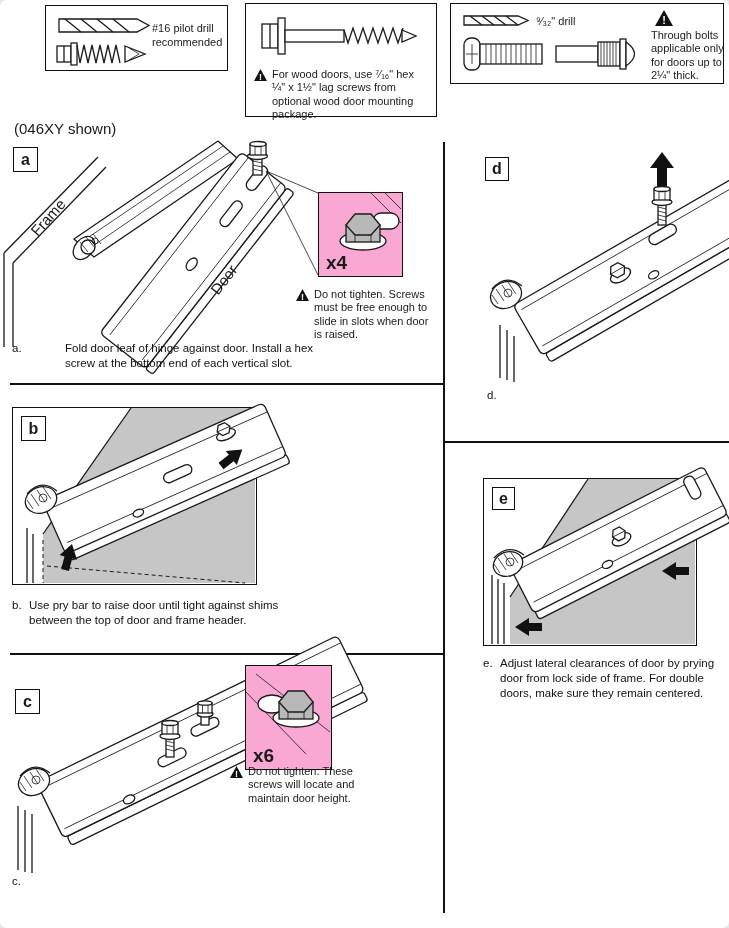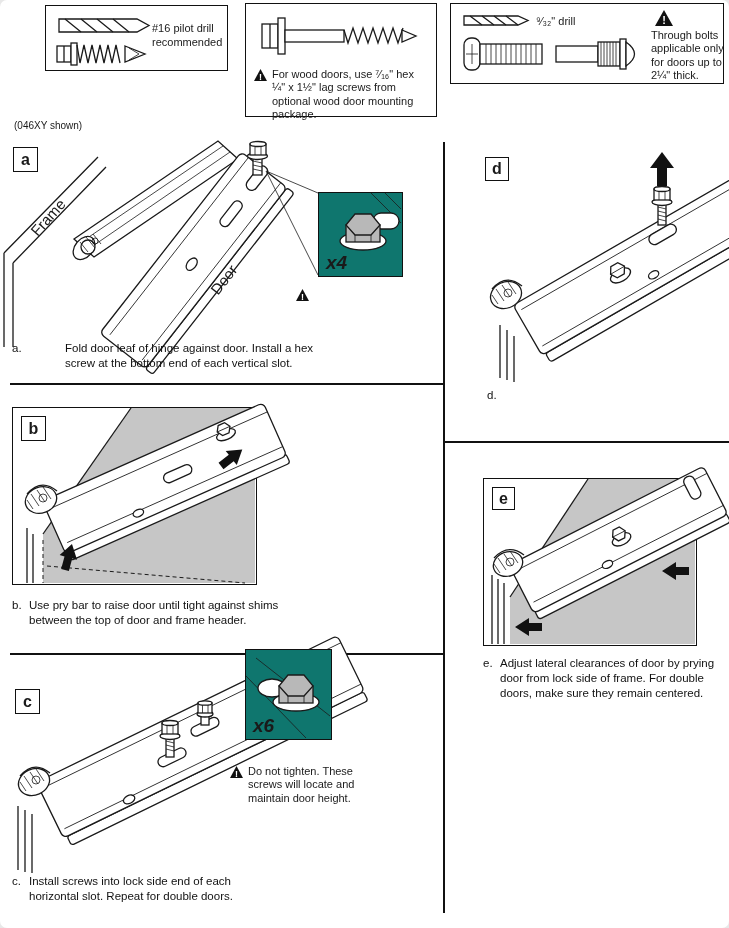--- a/index.html
+++ b/index.html
@@ -2,29 +2,29 @@
 <html><head>
 <meta charset="utf-8">
 <style>
   html,body{margin:0;padding:0;background:#e8e8e8;}
   .page{position:relative;width:729px;height:928px;background:#ffffff;
         font-family:"Liberation Sans",sans-serif;color:#1a1a1a;overflow:hidden;border-radius:7px;}
   .tbox{position:absolute;border:1.6px solid #111;background:#fff;box-sizing:border-box;}
   .plabel{position:absolute;border:1.6px solid #111;background:#fff;box-sizing:border-box;
           width:25px;height:25px;display:flex;align-items:center;justify-content:center;
           font-weight:bold;font-size:16px;z-index:4;}
-  .callout{position:absolute;border:1.6px solid #111;background:#0f766e;box-sizing:border-box;z-index:3;font-style:italic;}
+  .callout{position:absolute;border:1.6px solid #111;background:#f9a8d4;box-sizing:border-box;z-index:3;}
   .callout .count{position:absolute;left:7px;bottom:2px;font-weight:bold;font-size:19px;}
   .warn{position:absolute;display:flex;gap:5px;font-size:11px;line-height:1.22;z-index:4;}
   .warn .wtxt{display:block;}
   .caption{position:absolute;display:flex;font-size:11.5px;line-height:1.3;color:#111;z-index:4;}
   .caption .cap-letter{width:17px;flex:none;}
   .hr{position:absolute;height:1.6px;background:#111;}
   .vr{position:absolute;width:1.6px;background:#111;}
-  .note{position:absolute;font-size:10px;}
+  .note{position:absolute;font-size:15px;}
   svg{position:absolute;overflow:visible;}
   .panel-svg{z-index:1;}
   .s{stroke:#1a1a1a;fill:none;stroke-width:1.3;}
   .s08{stroke:#1a1a1a;fill:none;stroke-width:0.8;}
   .w{fill:#ffffff;stroke:#1a1a1a;stroke-width:1.3;}
   .gray{fill:#c6c6c6;stroke:none;}
   .blk{fill:#111;stroke:none;}
   .hx{fill:#b8b8b8;stroke:#1a1a1a;stroke-width:1.3;}
   .dash{stroke:#1a1a1a;fill:none;stroke-width:1;stroke-dasharray:4 3;}
   .svgtxt{fill:#1a1a1a;font-family:"Liberation Sans",sans-serif;font-size:15px;}
@@ -147,20 +147,21 @@
       <polygon class="hx" points="27,32 36,21 52,21 61,32 52,42 36,42"></polygon>
       <path class="s08" d="M36,42 V49 M52,42 V49"></path>
     </svg>
     <span class="count">x4</span>
   </div>
   <div class="warn" style="left:296px;top:288px;width:140px;">
     <svg width="13" height="12" style="position:relative;flex:none;margin-top:1px;">
       <polygon class="blk" points="6.5,0 13,12 0,12"></polygon>
       <text x="6.5" y="10.5" text-anchor="middle" style="fill:#fff;font-size:9px;font-weight:bold;font-family:'Liberation Sans',sans-serif;">!</text>
     </svg>
+    <span class="wtxt" style="width:121px;">Do not tighten. Screws must be free enough to slide in slots when door is raised.</span>
   </div>
   <div class="caption" style="left:12px;top:341px;width:305px;">
     <span class="cap-letter">a.</span>
     <span style="width:285px;margin-left:36px;">Fold door leaf of hinge against door. Install a hex screw at the bottom end of each vertical slot.</span>
   </div>
   <div class="hr" style="left:10px;top:383px;width:433px;"></div>
 
   <div class="tbox" style="left:12px;top:407px;width:245px;height:178px;">
     <svg class="panel-svg" width="242" height="175" style="left:0;top:0;" viewBox="0 0 242 175">
       <polygon class="gray" points="30,126 118,0 242,0 242,175 30,175"></polygon>
@@ -232,41 +233,40 @@
       <rect class="w" x="201" y="57" width="8" height="10"></rect>
       <ellipse class="w" cx="205" cy="56" rx="8" ry="3"></ellipse>
       <rect class="w" x="198" y="45" width="14" height="10"></rect>
       <path class="s08" d="M202.5,45 V55 M208,45 V55"></path>
       <ellipse class="w" cx="205" cy="45" rx="7" ry="2.2"></ellipse>
     </g>
   </svg>
   <div class="plabel" style="left:15px;top:689px;">
     <span>c</span>
   </div>
-  <div class="callout" style="left:245px;top:649px;width:87px;height:91px;">
+  <div class="callout" style="left:245px;top:665px;width:87px;height:105px;">
     <svg width="84" height="88" style="left:0;top:0;">
       <path class="s08" d="M0,26 L60,88 M10,8 L84,66"></path>
       <ellipse class="w" cx="26" cy="38" rx="14" ry="9"></ellipse>
       <ellipse class="w" cx="50" cy="52" rx="23" ry="9"></ellipse>
       <rect class="hx" x="33" y="36" width="34" height="17"></rect>
       <polygon class="hx" points="33,36 42,25 58,25 67,36 58,46 42,46"></polygon>
       <path class="s08" d="M42,46 V53 M58,46 V53"></path>
     </svg>
     <span class="count">x6</span>
   </div>
   <div class="warn" style="left:230px;top:765px;width:145px;">
     <svg width="13" height="12" style="position:relative;flex:none;margin-top:1px;">
       <polygon class="blk" points="6.5,0 13,12 0,12"></polygon>
       <text x="6.5" y="10.5" text-anchor="middle" style="fill:#fff;font-size:9px;font-weight:bold;font-family:'Liberation Sans',sans-serif;">!</text>
     </svg>
     <span class="wtxt" style="width:126px;">Do not tighten. These screws will locate and maintain door height.</span>
   </div>
   <div class="caption" style="left:12px;top:874px;width:260px;">
     <span class="cap-letter">c.</span>
-    <span style="width:222px;">Install screws into lock side end of each horizontal slot. Repeat for double doors.</span>
   </div>
 
   <svg class="panel-svg" width="279" height="242" style="left:450px;top:140px;" viewBox="0 0 279 242">
     <path class="s" d="M50,185 L50,238 M57,190 L57,240 M64,196 L64,242"></path>
     <g transform="translate(60,160) rotate(-30)">
       <rect class="w" x="4" y="64" width="256" height="10" rx="3"></rect>
       <rect class="w" x="0" y="6" width="260" height="58" rx="5"></rect>
       <line class="s08" x1="5" y1="14" x2="260" y2="14"></line>
       <line class="s08" x1="5" y1="56" x2="260" y2="56"></line>
       <rect class="w" x="150" y="14" width="30" height="11" rx="5.5"></rect>

